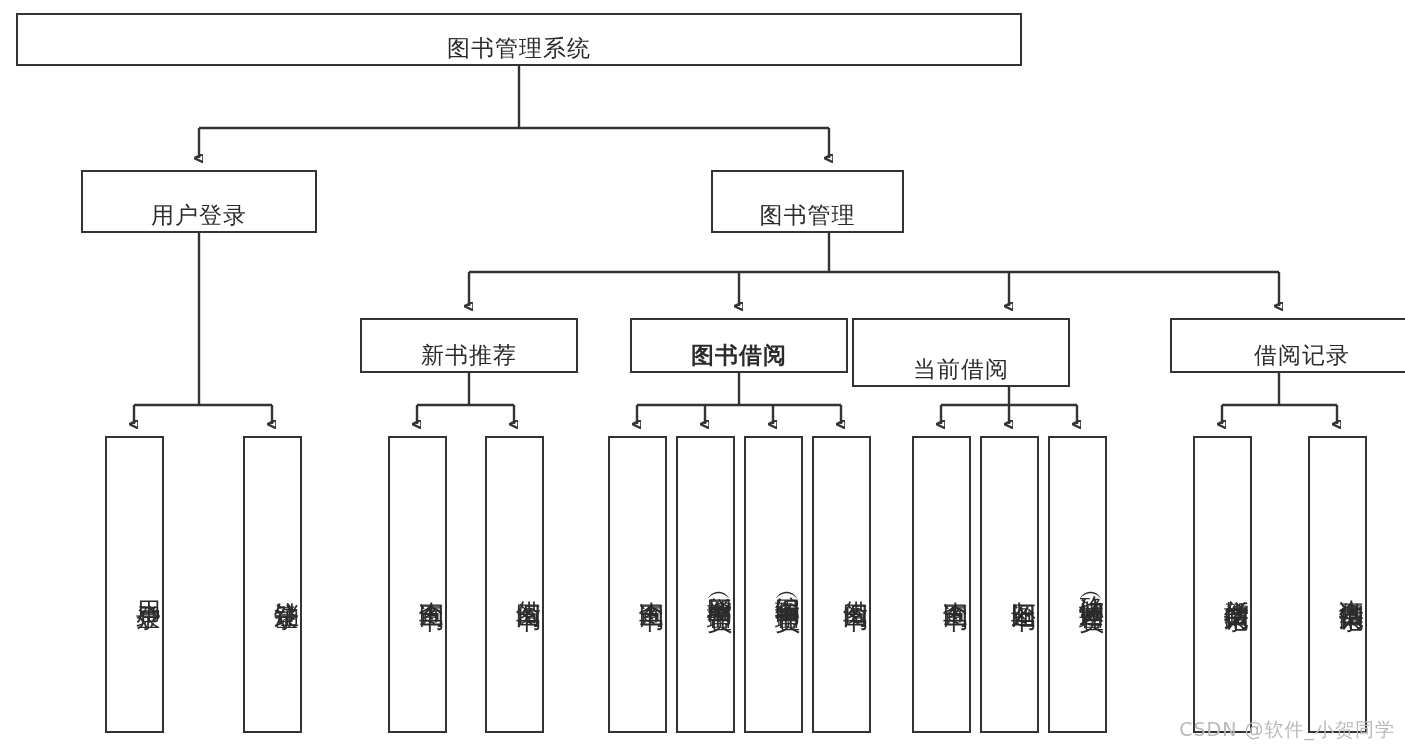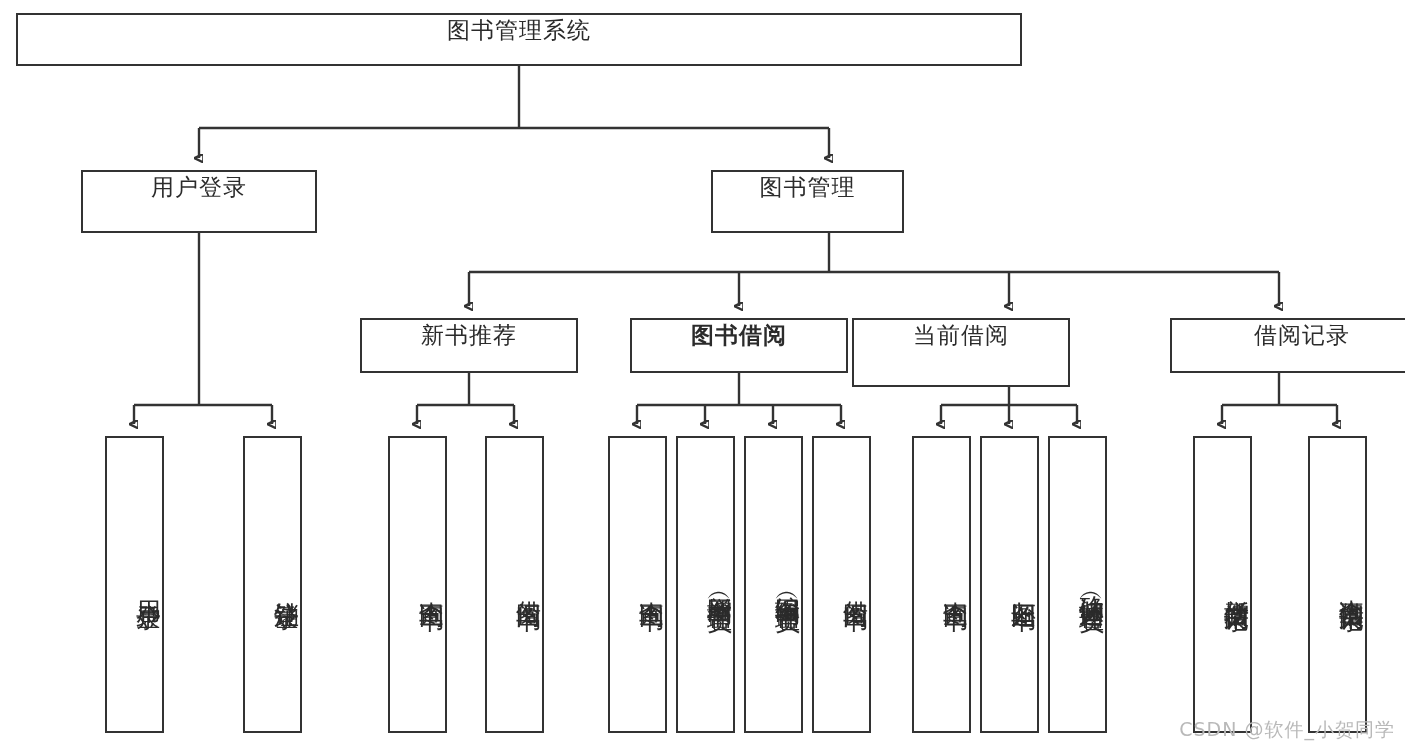--- a/index.html
+++ b/index.html
@@ -11,21 +11,21 @@
     overflow:hidden;
     position:relative;
   }
   #diagram{position:absolute;left:0;top:0;width:1405px;height:747px;}
   .node{
     position:absolute;
     box-sizing:border-box;
     background:#ffffff;
     border:2px solid #333333;
     display:flex;
-    align-items:flex-start;
+    align-items:flex-end;
     justify-content:center;
     color:#2b2b2b;
   }
   .node.horiz{
     font-size:23px;
     letter-spacing:1px;
   }
   .node.root{font-size:23px;}
   .node.leaf{
     writing-mode:vertical-rl;

